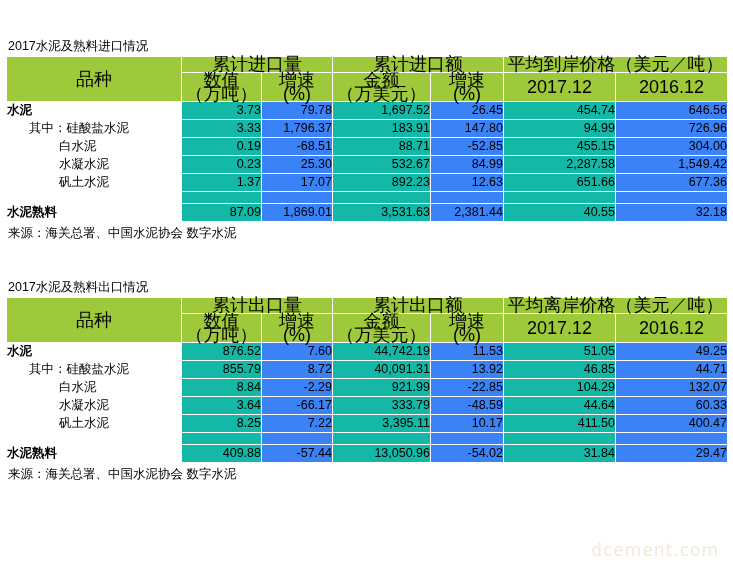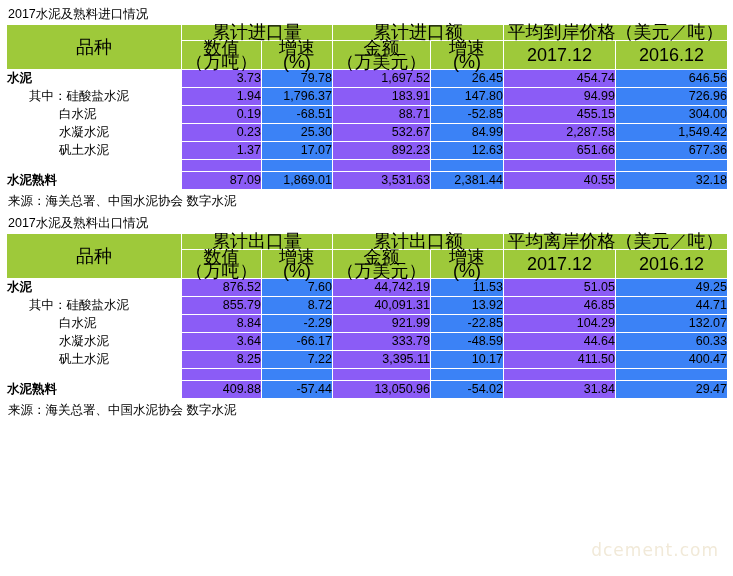--- a/index.html
+++ b/index.html
@@ -22,20 +22,21 @@
     position: relative;
     box-sizing: border-box;
     padding: 4px 6px 0 6px;
   }
   .caption {
     font-size: 12.5px;
     color: #000;
     line-height: 16px;
     padding: 2px 0 2px 2px;
     white-space: nowrap;
+    margin-top: 32px;
   }
   .source {
     font-size: 12.5px;
     color: #000;
     line-height: 16px;
     padding: 3px 0 4px 2px;
     white-space: nowrap;
   }
   table.tbl {
     border-collapse: collapse;
@@ -74,21 +75,21 @@
   .lbl.indent2 { padding-left: 52px; }
   .lbl.bold { font-weight: bold; margin-top: 47px; }
   .num {
     text-align: right;
     padding: 2px 6px 2px 2px;
     font-size: 12.5px;
     line-height: 17px;
     white-space: nowrap;
     background: #ffffff;
   }
-  .cream { background: #8b5cf6; }
+  .cream { background: #14b8a6; }
   .white { background: #3b82f6; }
   .blankrow td {
     height: 11px;
     line-height: 11px;
     padding: 0;
   }
   .watermark {
     position: absolute;
     right: 14px;
     bottom: 6px;
@@ -158,21 +159,21 @@
       <td class="lbl bold">水泥</td>
       <td class="num cream">3.73</td>
       <td class="num white">79.78</td>
       <td class="num cream">1,697.52</td>
       <td class="num white">26.45</td>
       <td class="num cream">454.74</td>
       <td class="num white">646.56</td>
     </tr>
     <tr>
       <td class="lbl indent1">其中：硅酸盐水泥</td>
-      <td class="num cream">1.94</td>
+      <td class="num cream">3.33</td>
       <td class="num white">1,796.37</td>
       <td class="num cream">183.91</td>
       <td class="num white">147.80</td>
       <td class="num cream">94.99</td>
       <td class="num white">726.96</td>
     </tr>
     <tr>
       <td class="lbl indent2">白水泥</td>
       <td class="num cream">0.19</td>
       <td class="num white">-68.51</td>

